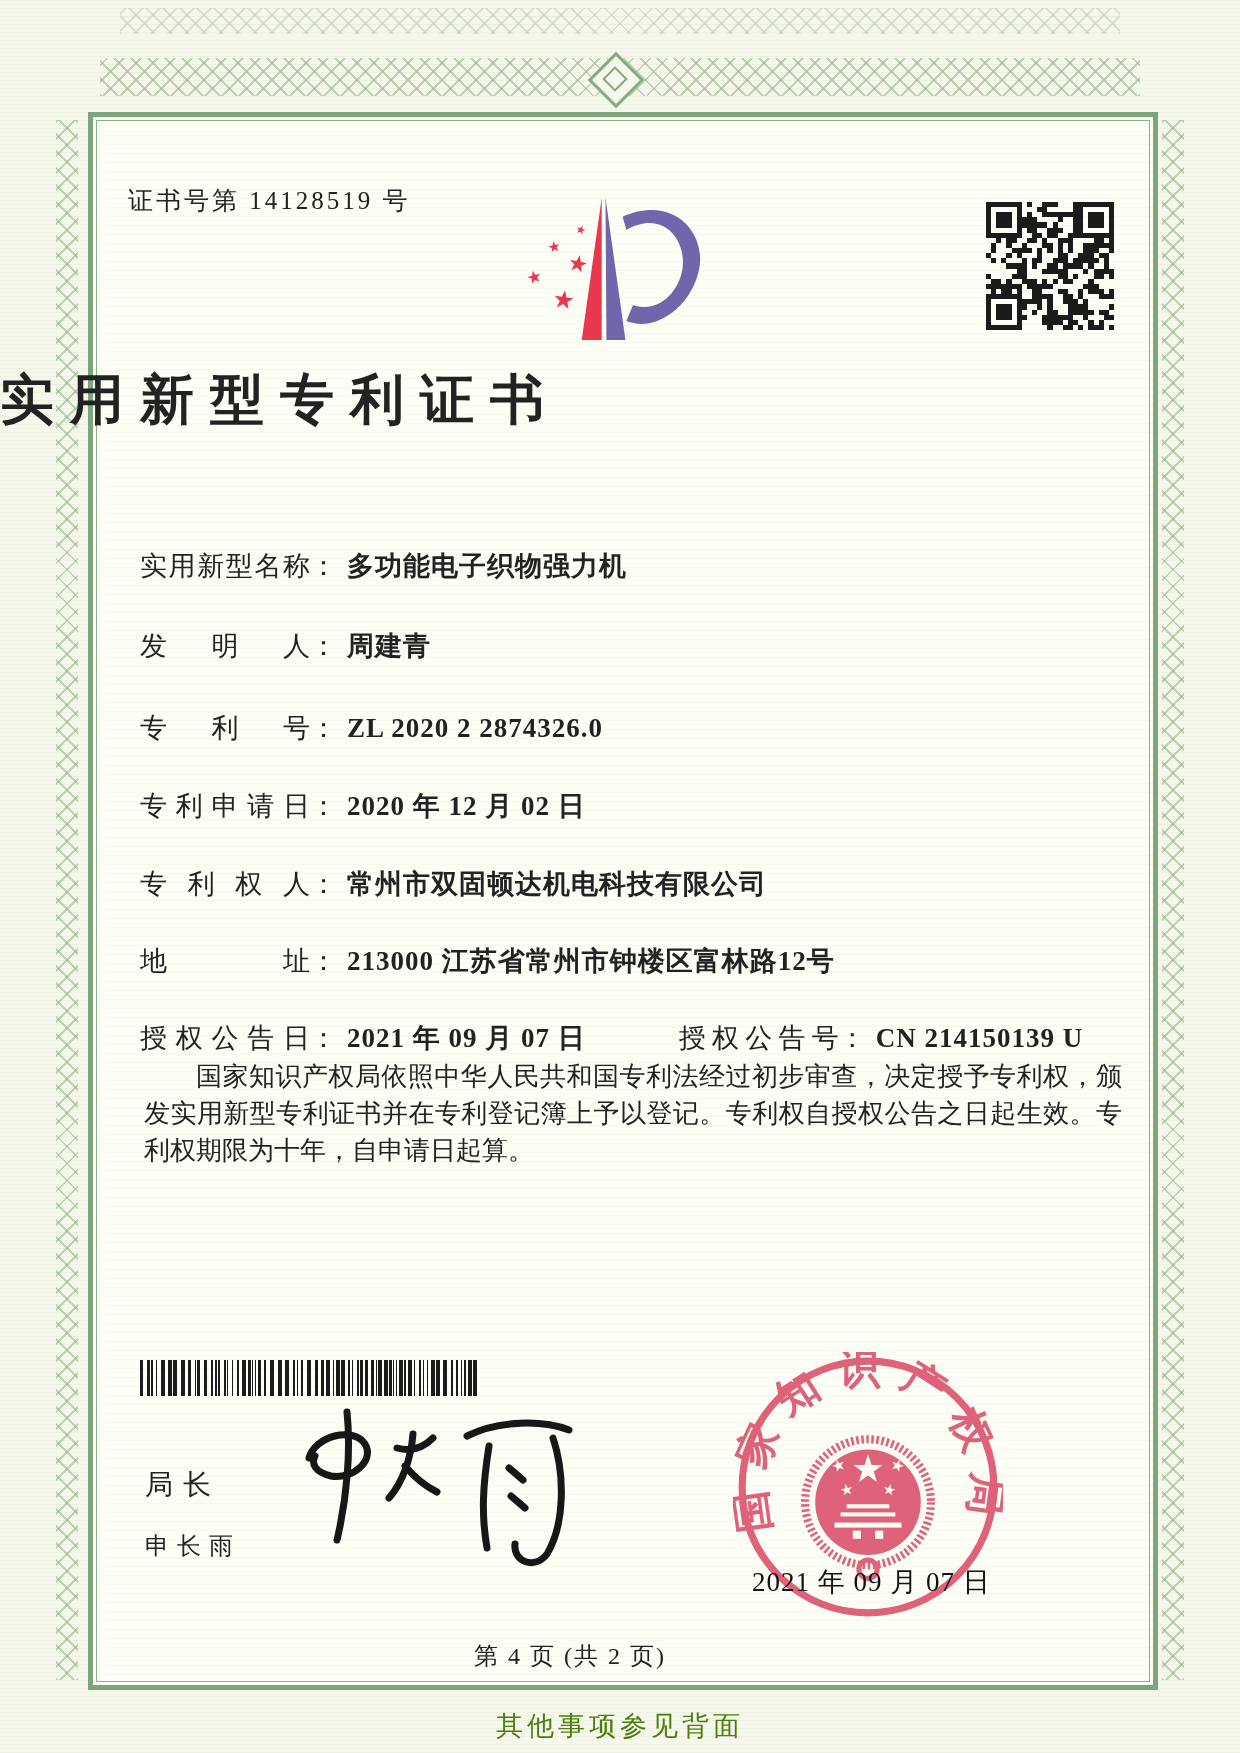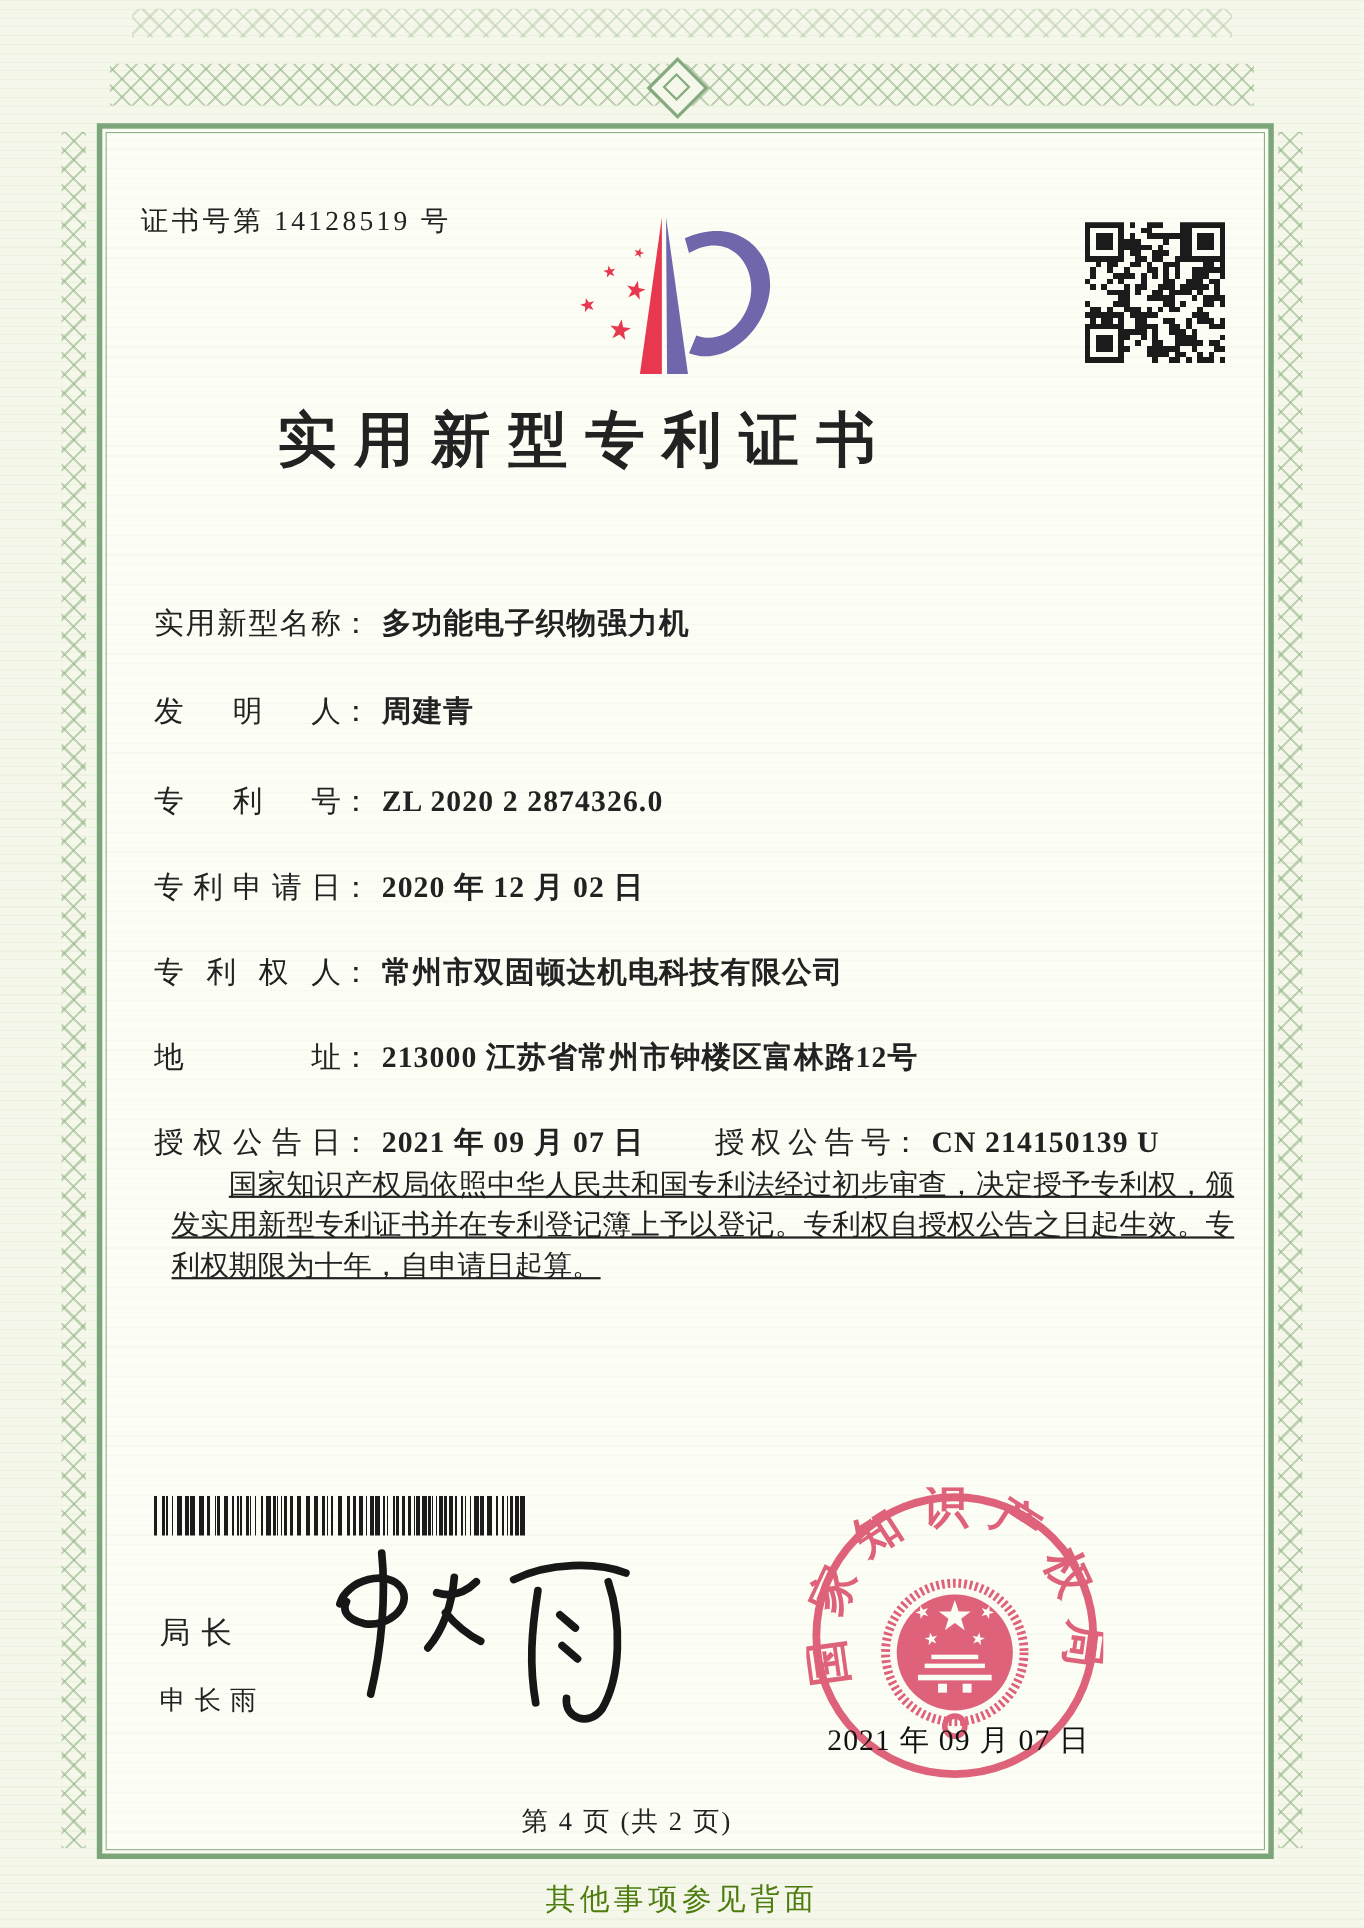--- a/index.html
+++ b/index.html
@@ -30,28 +30,28 @@
   .frame{
     position:absolute;left:88px;top:112px;width:1060px;height:1568px;
     border:5px solid #7ca57a;
     background:
       repeating-linear-gradient(180deg, rgba(150,185,130,.06) 0 1px, transparent 1px 9px),
       #fcfdf5;
   }
   .frame-inner{position:absolute;left:3px;top:3px;right:3px;bottom:3px;border:1px solid #8cb089;pointer-events:none;}
   
   .certno{left:128px;top:184px;font-size:25px;letter-spacing:3px;}
-  .title{left:0;top:364px;width:1064px;text-align:center;font-size:54px;font-weight:bold;letter-spacing:16px;}
+  .title{left:0;top:364px;width:1064px;font-size:54px;font-weight:bold;letter-spacing:16px;}
   .row{position:absolute;left:140px;font-size:27px;white-space:nowrap;}
   .lab{display:inline-block;width:170px;text-align:justify;text-align-last:justify;}
-  .lab2{display:inline-block;width:160px;text-align:justify;text-align-last:justify;margin-left:64px;}
+  .lab2{display:inline-block;width:160px;text-align:justify;text-align-last:justify;margin-left:93px;}
   .colon{display:inline-block;margin-right:10px;}
   .val{letter-spacing:1px;font-weight:bold;}
   .paras{left:140px;top:1058px;width:982px;font-size:26px;line-height:37px;text-align:justify;}
-  .paras p{margin:0 0 6px 16px;text-indent:2em;text-decoration:underline;}
+  .paras p{margin:0 0 6px 4px;text-indent:2em;}
   .director-title{left:145px;top:1466px;font-size:28px;letter-spacing:10px;}
   .director-name{left:145px;top:1530px;font-size:24px;letter-spacing:8px;}
   .seal-date{left:752px;top:1564px;font-size:27px;letter-spacing:1px;color:#111;z-index:5;}
   .pageinfo{left:320px;top:1640px;width:500px;text-align:center;font-size:24px;letter-spacing:2px;}
   .backnote{left:370px;top:1708px;width:500px;text-align:center;font-size:27px;letter-spacing:4px;color:#4d7c0f;}
   .seal-wrap{left:733px;top:1352px;width:270px;height:270px;opacity:.92;z-index:4;}
   .sig-wrap{left:285px;top:1398px;width:310px;height:185px;}
   .logo-wrap{left:478px;top:192px;width:236px;height:150px;}
   .qr-wrap{left:986px;top:202px;width:128px;height:128px;}
   .barcode-wrap{left:140px;top:1360px;width:345px;height:36px;}

